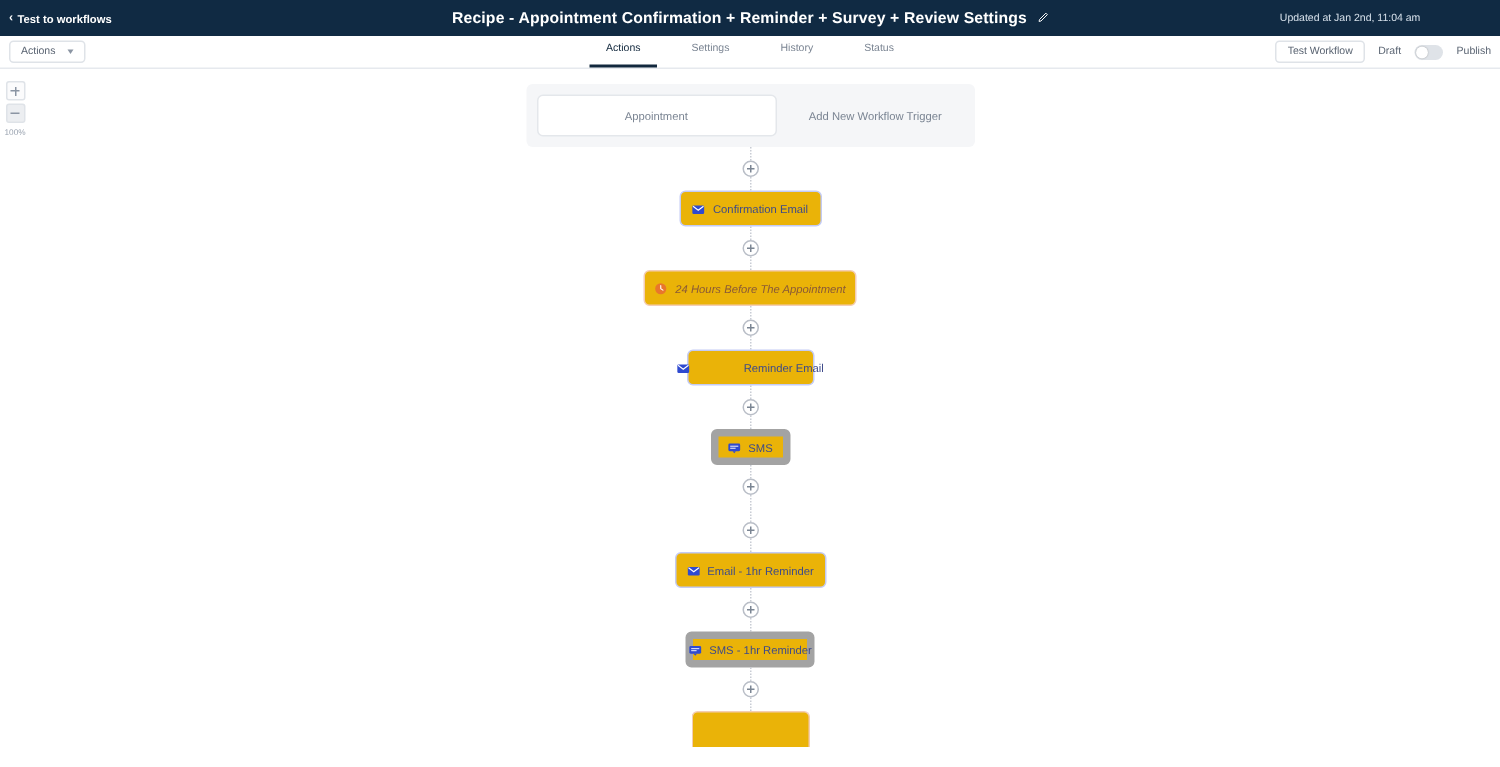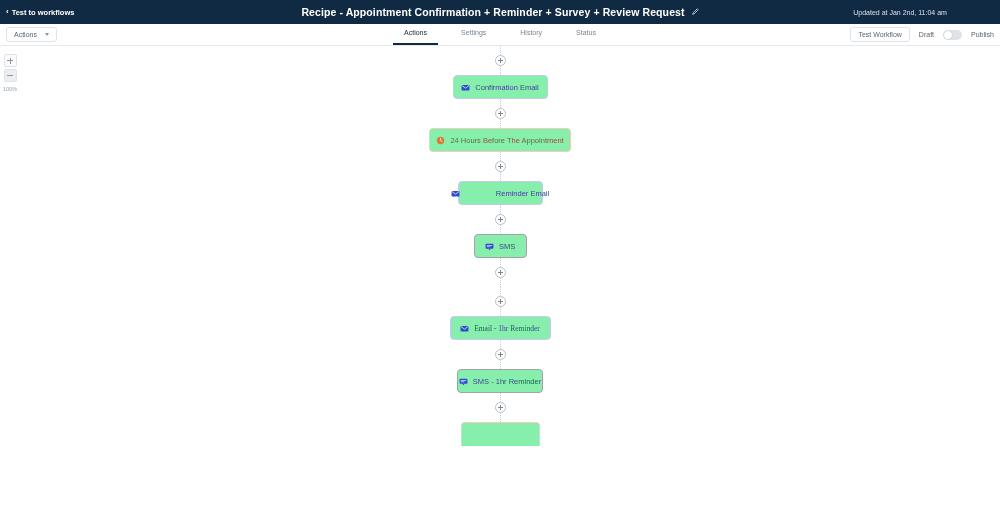--- a/index.html
+++ b/index.html
@@ -183,45 +183,45 @@
     width: 1px; height: 5px; background: #7b8593;
   }
 
   
   .node {
     border-radius: 4px;
     height: 24px;
     display: flex; align-items: center; justify-content: center;
     gap: 5px;
     font-size: 7.5px;
-    background: #86efac;
+    background: #eab308;
     cursor: pointer;
     padding: 0 14px;
   }
   .node.email   { border: 1px solid #c3cbf5; color: #3d4a8a; }
-  .node.sms     { border: 1px solid #a3a3a3; color: #3d4a8a; text-align: right; }
-  .node.wait    { border: 1px solid #f3cdb4; color: #8a5a37; }
+  .node.sms     { border: 5px solid #a3a3a3; color: #3d4a8a; text-align: right; }
+  .node.wait    { border: 1px solid #f3cdb4; color: #8a5a37; font-style: italic; }
   .node-label { white-space: nowrap; }
 
   .node-icon { display: flex; align-items: center; flex: none; }
 
   
   .node.clipped { border-bottom: none; border-radius: 4px 4px 0 0; }
 </style>
 </head>
 <body>
 
 <div class="header">
   <div class="back-link">
     <span class="back-chevron">‹</span>
     <span>Test to workflows</span>
   </div>
 
   <div class="header-title-wrap">
-    <span class="header-title">Recipe - Appointment Confirmation + Reminder + Survey + Review Request</span>
+    <span class="header-title">Recipe - Appointment Confirmation + Reminder + Survey + Review Settings</span>
     <span class="pencil-icon">
       <svg width="8" height="8" viewBox="0 0 16 16">
           <path d="M12.5 1.5l2 2-8.5 8.5-2.6.6.6-2.6z" fill="none" stroke="#ffffff" stroke-width="1.3"></path>
         </svg>
     </span>
   </div>
 
   <div class="header-right">
     <span class="updated-text">Updated at Jan 2nd, 11:04 am</span>
     <button class="save-btn">Save</button>
@@ -259,20 +259,24 @@
       <span class="zoom-glyph-v"></span>
     </div>
     <div class="zoom-btn minus">
       <span class="zoom-glyph-h"></span>
     </div>
     <div class="zoom-level">100%</div>
   </div>
 
   <div class="flow">
 
+    <div class="trigger-group">
+      <div class="trigger-card">Appointment</div>
+      <div class="trigger-card add">Add New Workflow Trigger</div>
+    </div>
 
     <div id="node-stack" style="display:flex;flex-direction:column;align-items:center;width:100%;">
         <div class="connector">
           <div class="conn-line"></div>
           <div class="plus-node"></div>
           <div class="conn-line"></div>
         </div>
         <div class="node email" style="width: 95px;">
           <span class="node-icon">
             <svg width="9" height="9" viewBox="0 0 16 16">
@@ -329,21 +333,21 @@
         <div class="connector">
           <div class="conn-line"></div>
           <div class="plus-node"></div>
           <div class="conn-line"></div>
         </div>
         <div class="connector">
           <div class="conn-line"></div>
           <div class="plus-node"></div>
           <div class="conn-line"></div>
         </div>
-        <div class="node email" style="width: 101px; font-family: Liberation Serif, serif;">
+        <div class="node email" style="width: 101px;">
           <span class="node-icon">
             <svg width="9" height="9" viewBox="0 0 16 16">
               <rect x="1" y="3.5" width="14" height="10" rx="1.5" fill="#2f4ad0"></rect>
               <path d="M1.8 4.5L8 9.2l6.2-4.7" fill="none" stroke="#ffffff" stroke-width="1.3"></path>
             </svg>
           </span>
           <span class="node-label">Email - 1hr Reminder</span>
         </div>
         <div class="connector">
           <div class="conn-line"></div>

